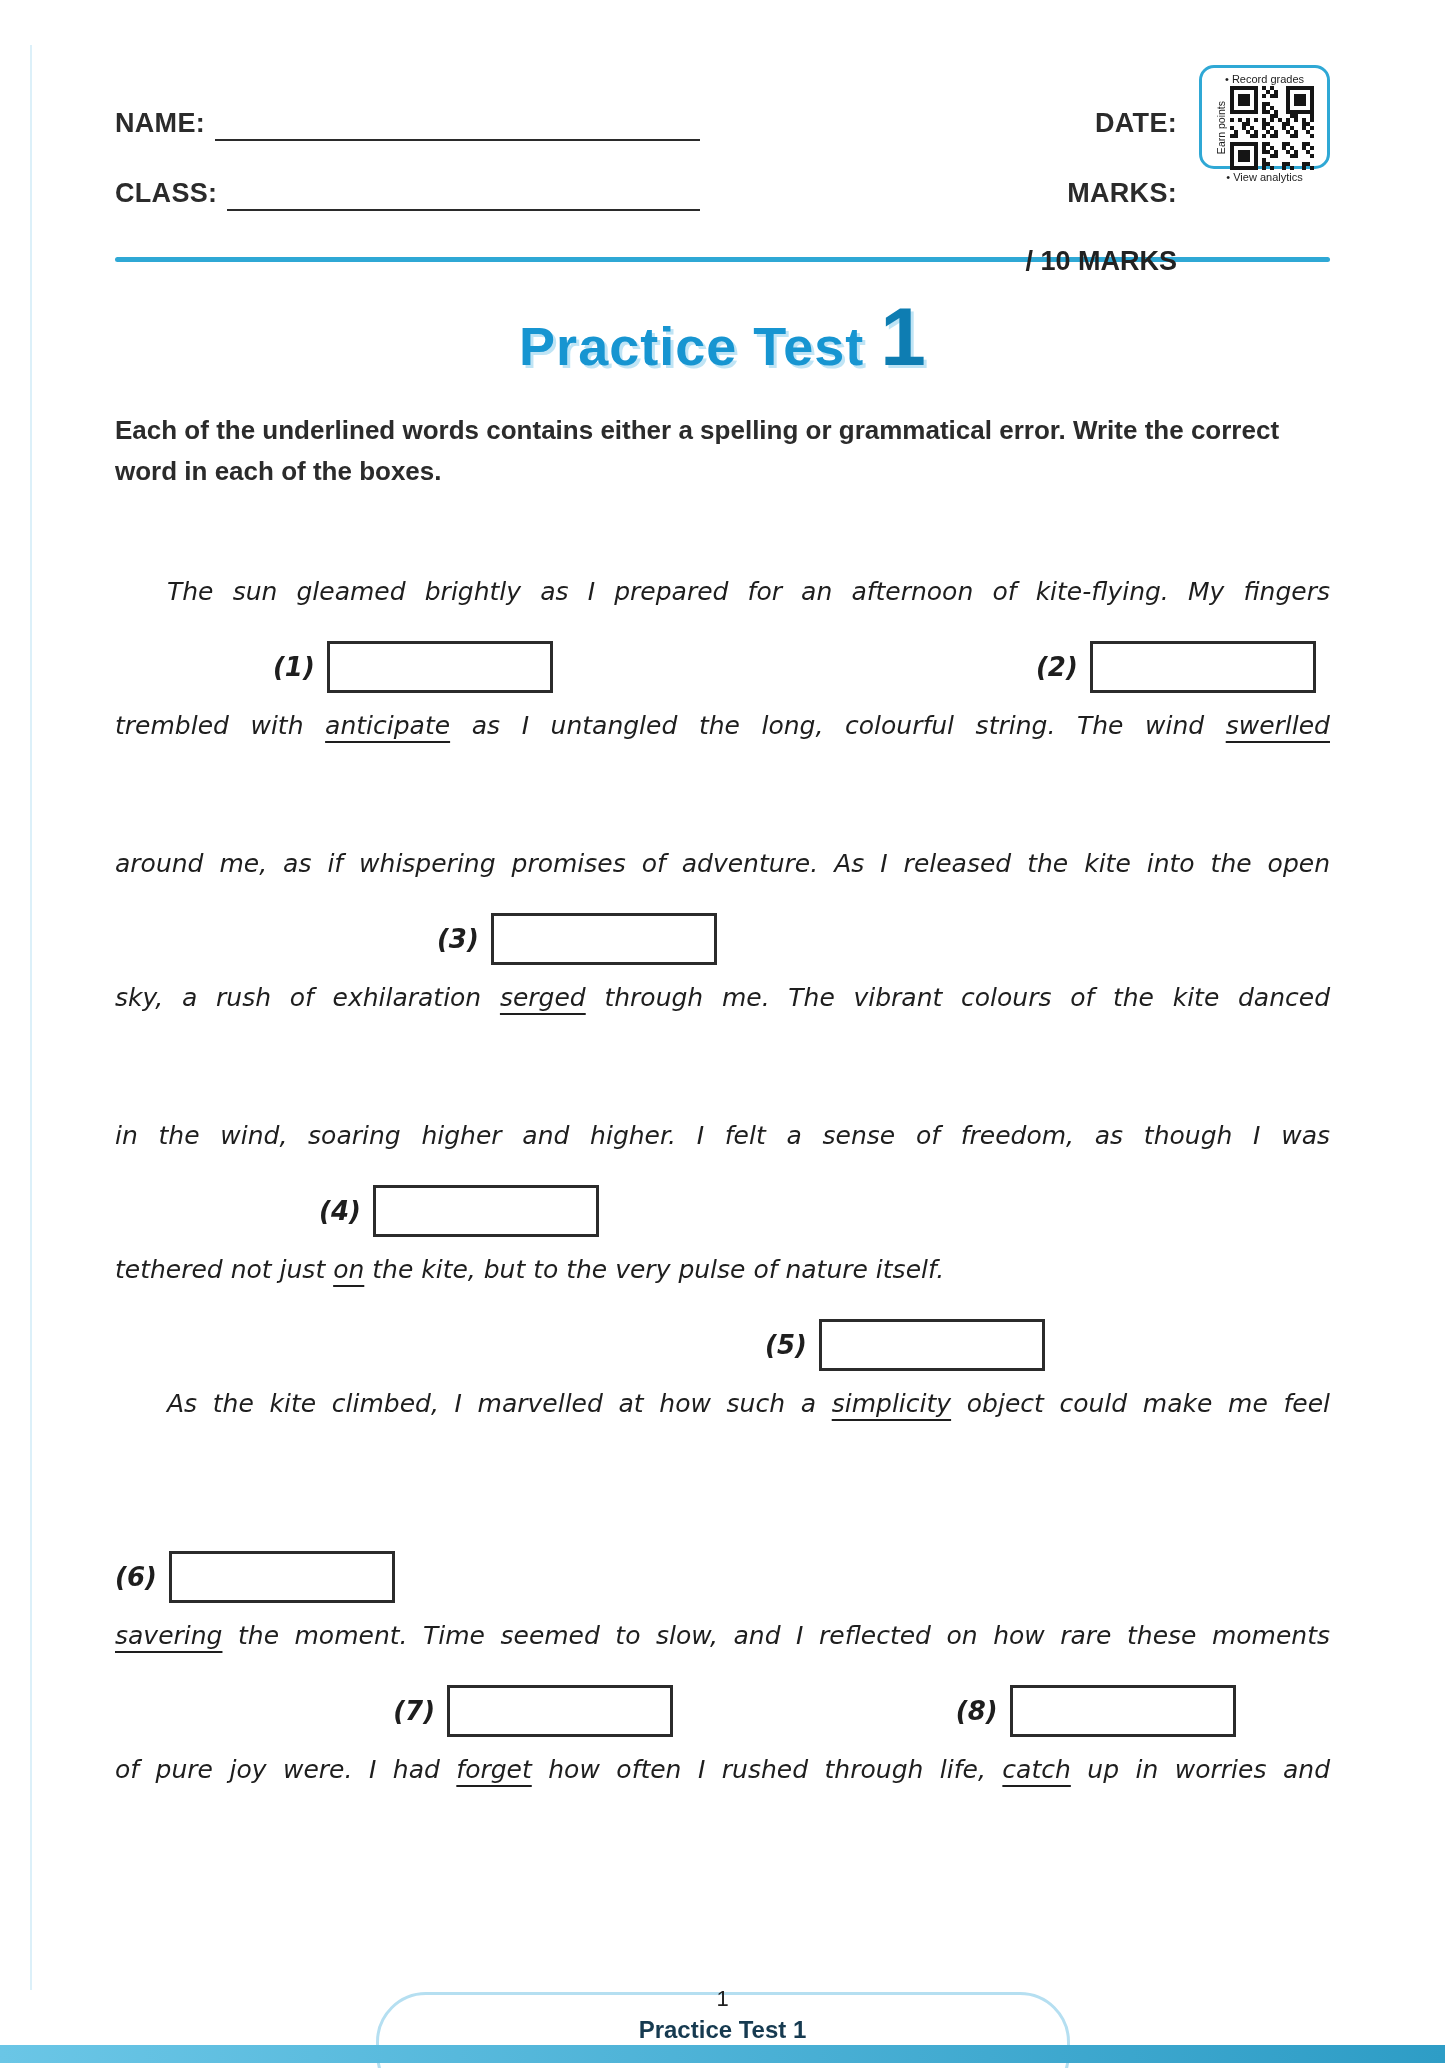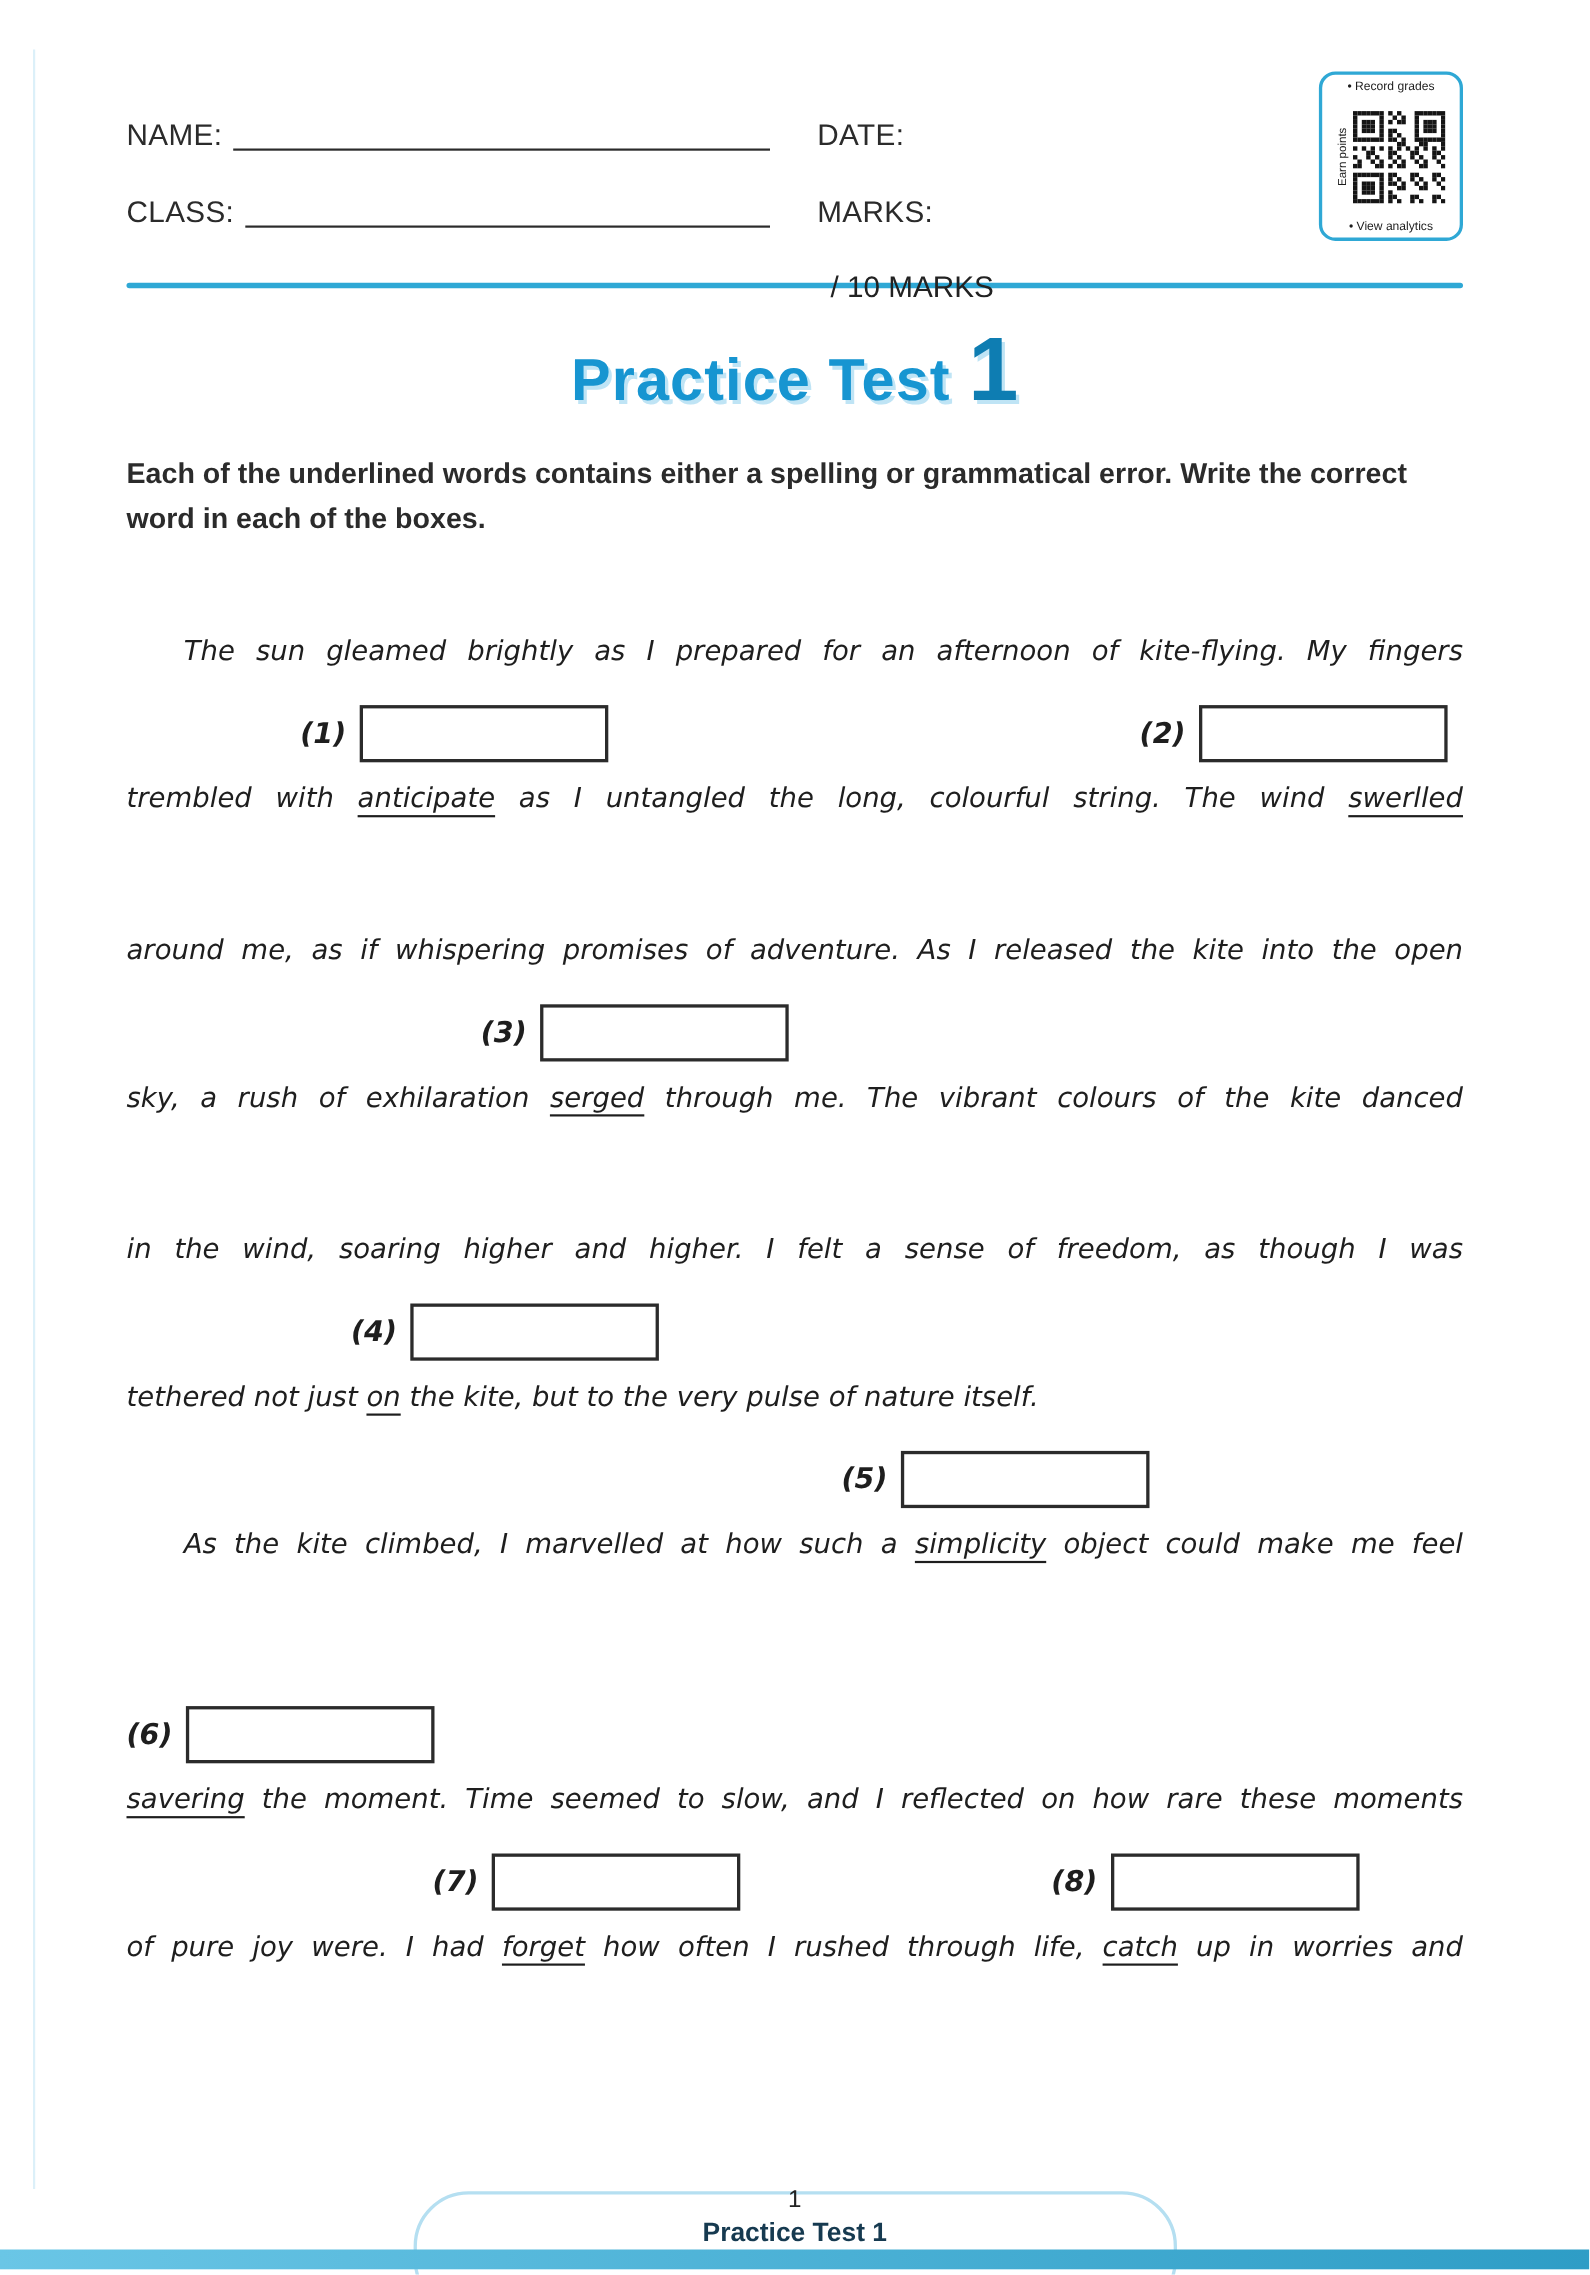--- a/index.html
+++ b/index.html
@@ -9,29 +9,29 @@
     background:#fff; overflow:hidden; color:#222;
     font-family:"Liberation Sans", sans-serif;
   }
   .edge-line { position:absolute; left:30px; top:45px; bottom:78px; width:2px; background:#DCF0F9; }
   .content { position:relative; margin:0 115px; width:1215px; }
 
   
   .header { position:relative; margin-top:105px; }
   .h-row { position:relative; height:40px; }
   .h-row + .h-row { margin-top:30px; }
-  .h-group { position:absolute; top:0; display:flex; align-items:flex-start; }
+  .h-group { position:absolute; top:0; display:flex; align-items:flex-end;font-weight:bold; }
   .h-group.left  { left:0;   width:585px; }
   .h-group.right { left:628px; width:434px;flex-direction:column; }
   .h-label { font-size:27px; color:var(--ink,#2b2b2b); letter-spacing:0.3px; line-height:36px; }
   .fill-line { flex:1 1 auto; border-bottom:2px solid #2b2b2b; margin-left:10px; height:32px; }
   .marks-suffix { font-size:27px; margin-left:12px; white-space:nowrap; line-height:36px; }
 
   .qr-badge {
-    position:absolute; right:0; top:-40px; width:131px; height:154px;
+    position:absolute; right:0; top:-40px; width:131px; height:104px;
     border:3px solid var(--accent,#2FA8D5); border-radius:15px; background:#fff;
     padding:4px 4px 3px 4px; display:flex; flex-direction:column; align-items:center;
   }
   .qr-top, .qr-bottom { font-size:11px; color:#1d1d1d; white-space:nowrap; line-height:14px; }
   .qr-mid { flex:1; display:flex; align-items:center; justify-content:center; width:100%; }
   .qr-side { writing-mode:vertical-rl; transform:rotate(180deg); font-size:10.5px; color:#1d1d1d; margin-right:3px; }
   .qr-img { width:84px; height:84px; }
 
   
   .divider { margin-top:42px; height:5px; background:var(--accent,#2FA8D5); border-radius:3px; }

